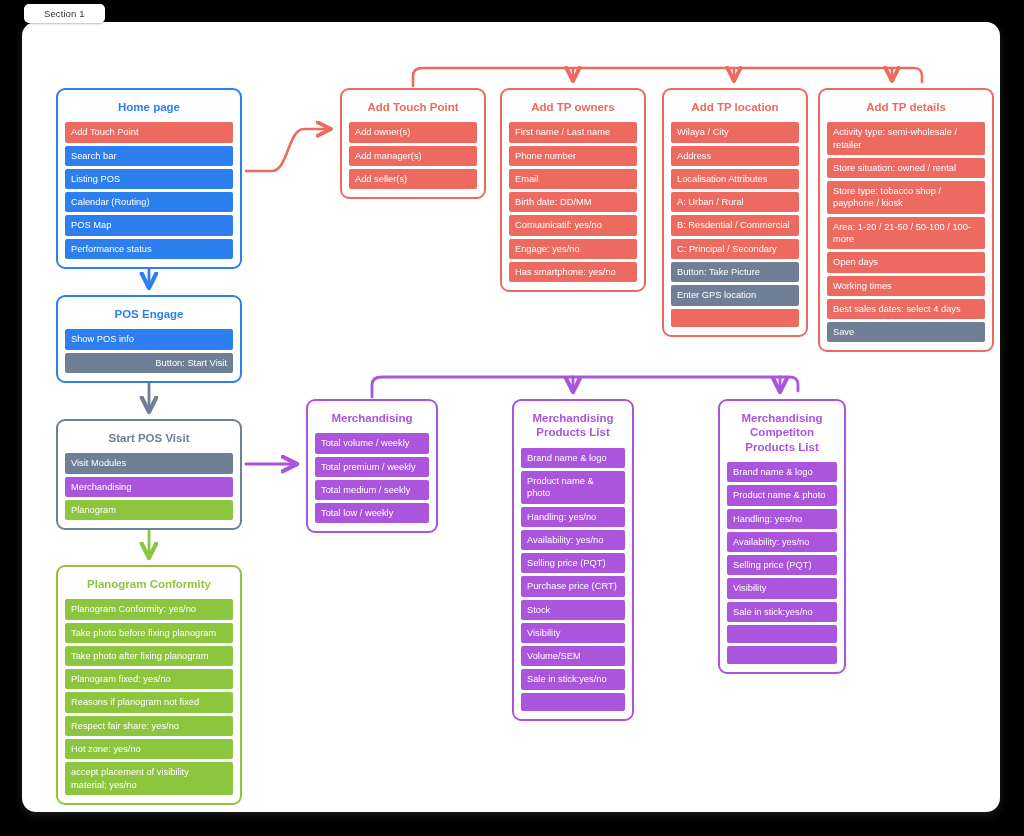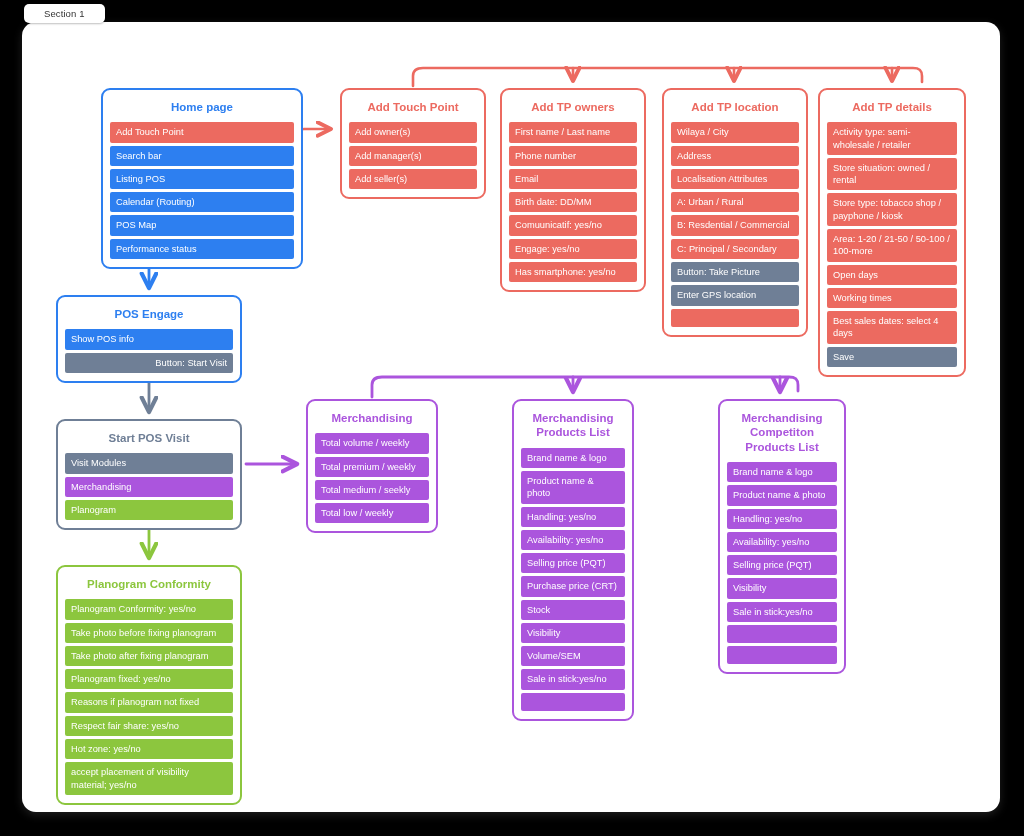--- a/index.html
+++ b/index.html
@@ -56,25 +56,25 @@
   .row.purple{background:#ab55dd;}
   .row.green{background:#8cc63e;}
 
   .c-blue{--c:#2d7ff0;}
   .c-red{--c:#ec6a60;}
   .c-gray{--c:#6f7f96;}
   .c-purple{--c:#ab55dd;}
   .c-green{--c:#8cc63e;}
 
   
-  #card-home        {left:56px; top:88px;  width:202px;margin-left:45px;}
+  #card-home        {left:56px; top:88px;  width:186px;}
   #card-atp         {left:340px;top:88px;  width:146px;}
   #card-tpowners    {left:500px;top:88px;  width:146px;}
   #card-tploc       {left:662px;top:88px;  width:146px;}
-  #card-tpdetails   {left:818px;top:88px;  width:148px;}
+  #card-tpdetails   {left:818px;top:88px;  width:176px;}
   #card-posdetails  {left:56px; top:295px; width:186px;}
   #card-startvisit  {left:56px; top:419px; width:186px;}
   #card-merch       {left:306px;top:399px; width:132px;}
   #card-merchprod   {left:512px;top:399px; width:122px;}
   #card-merchcomp   {left:718px;top:399px; width:128px;}
   #card-planogram   {left:56px; top:565px; width:186px;}
 </style>
 </head>
 <body>
 

